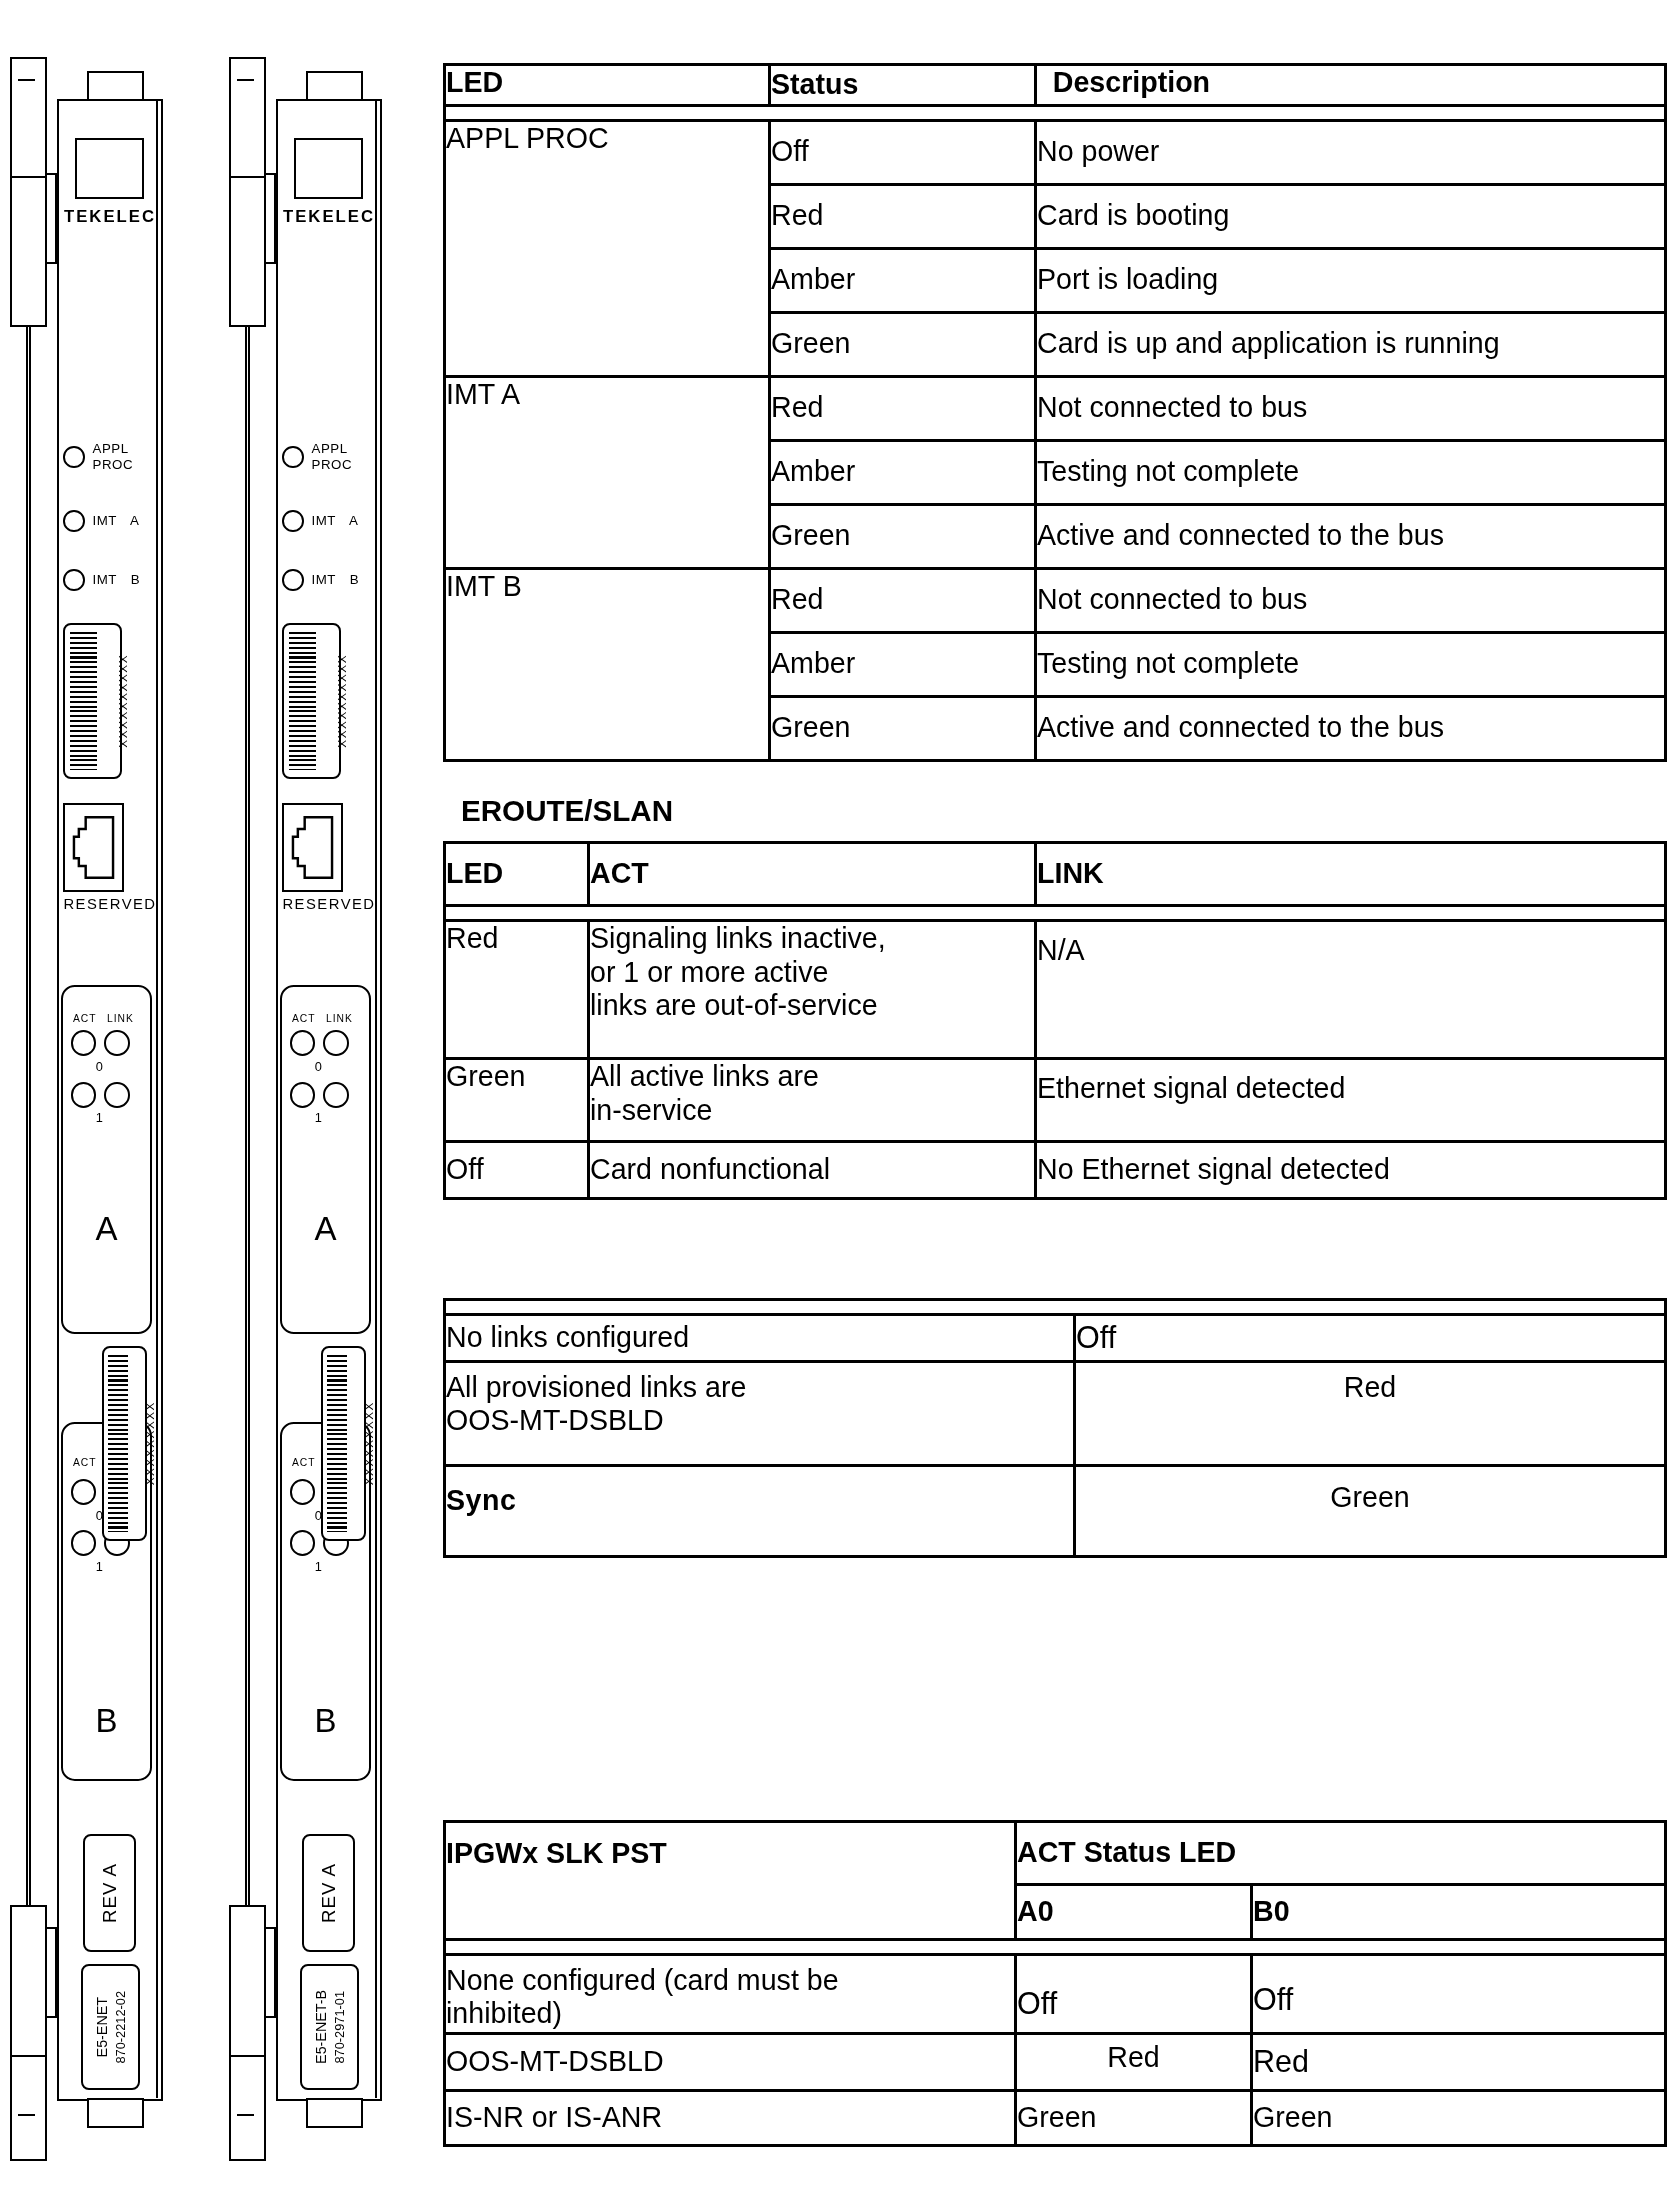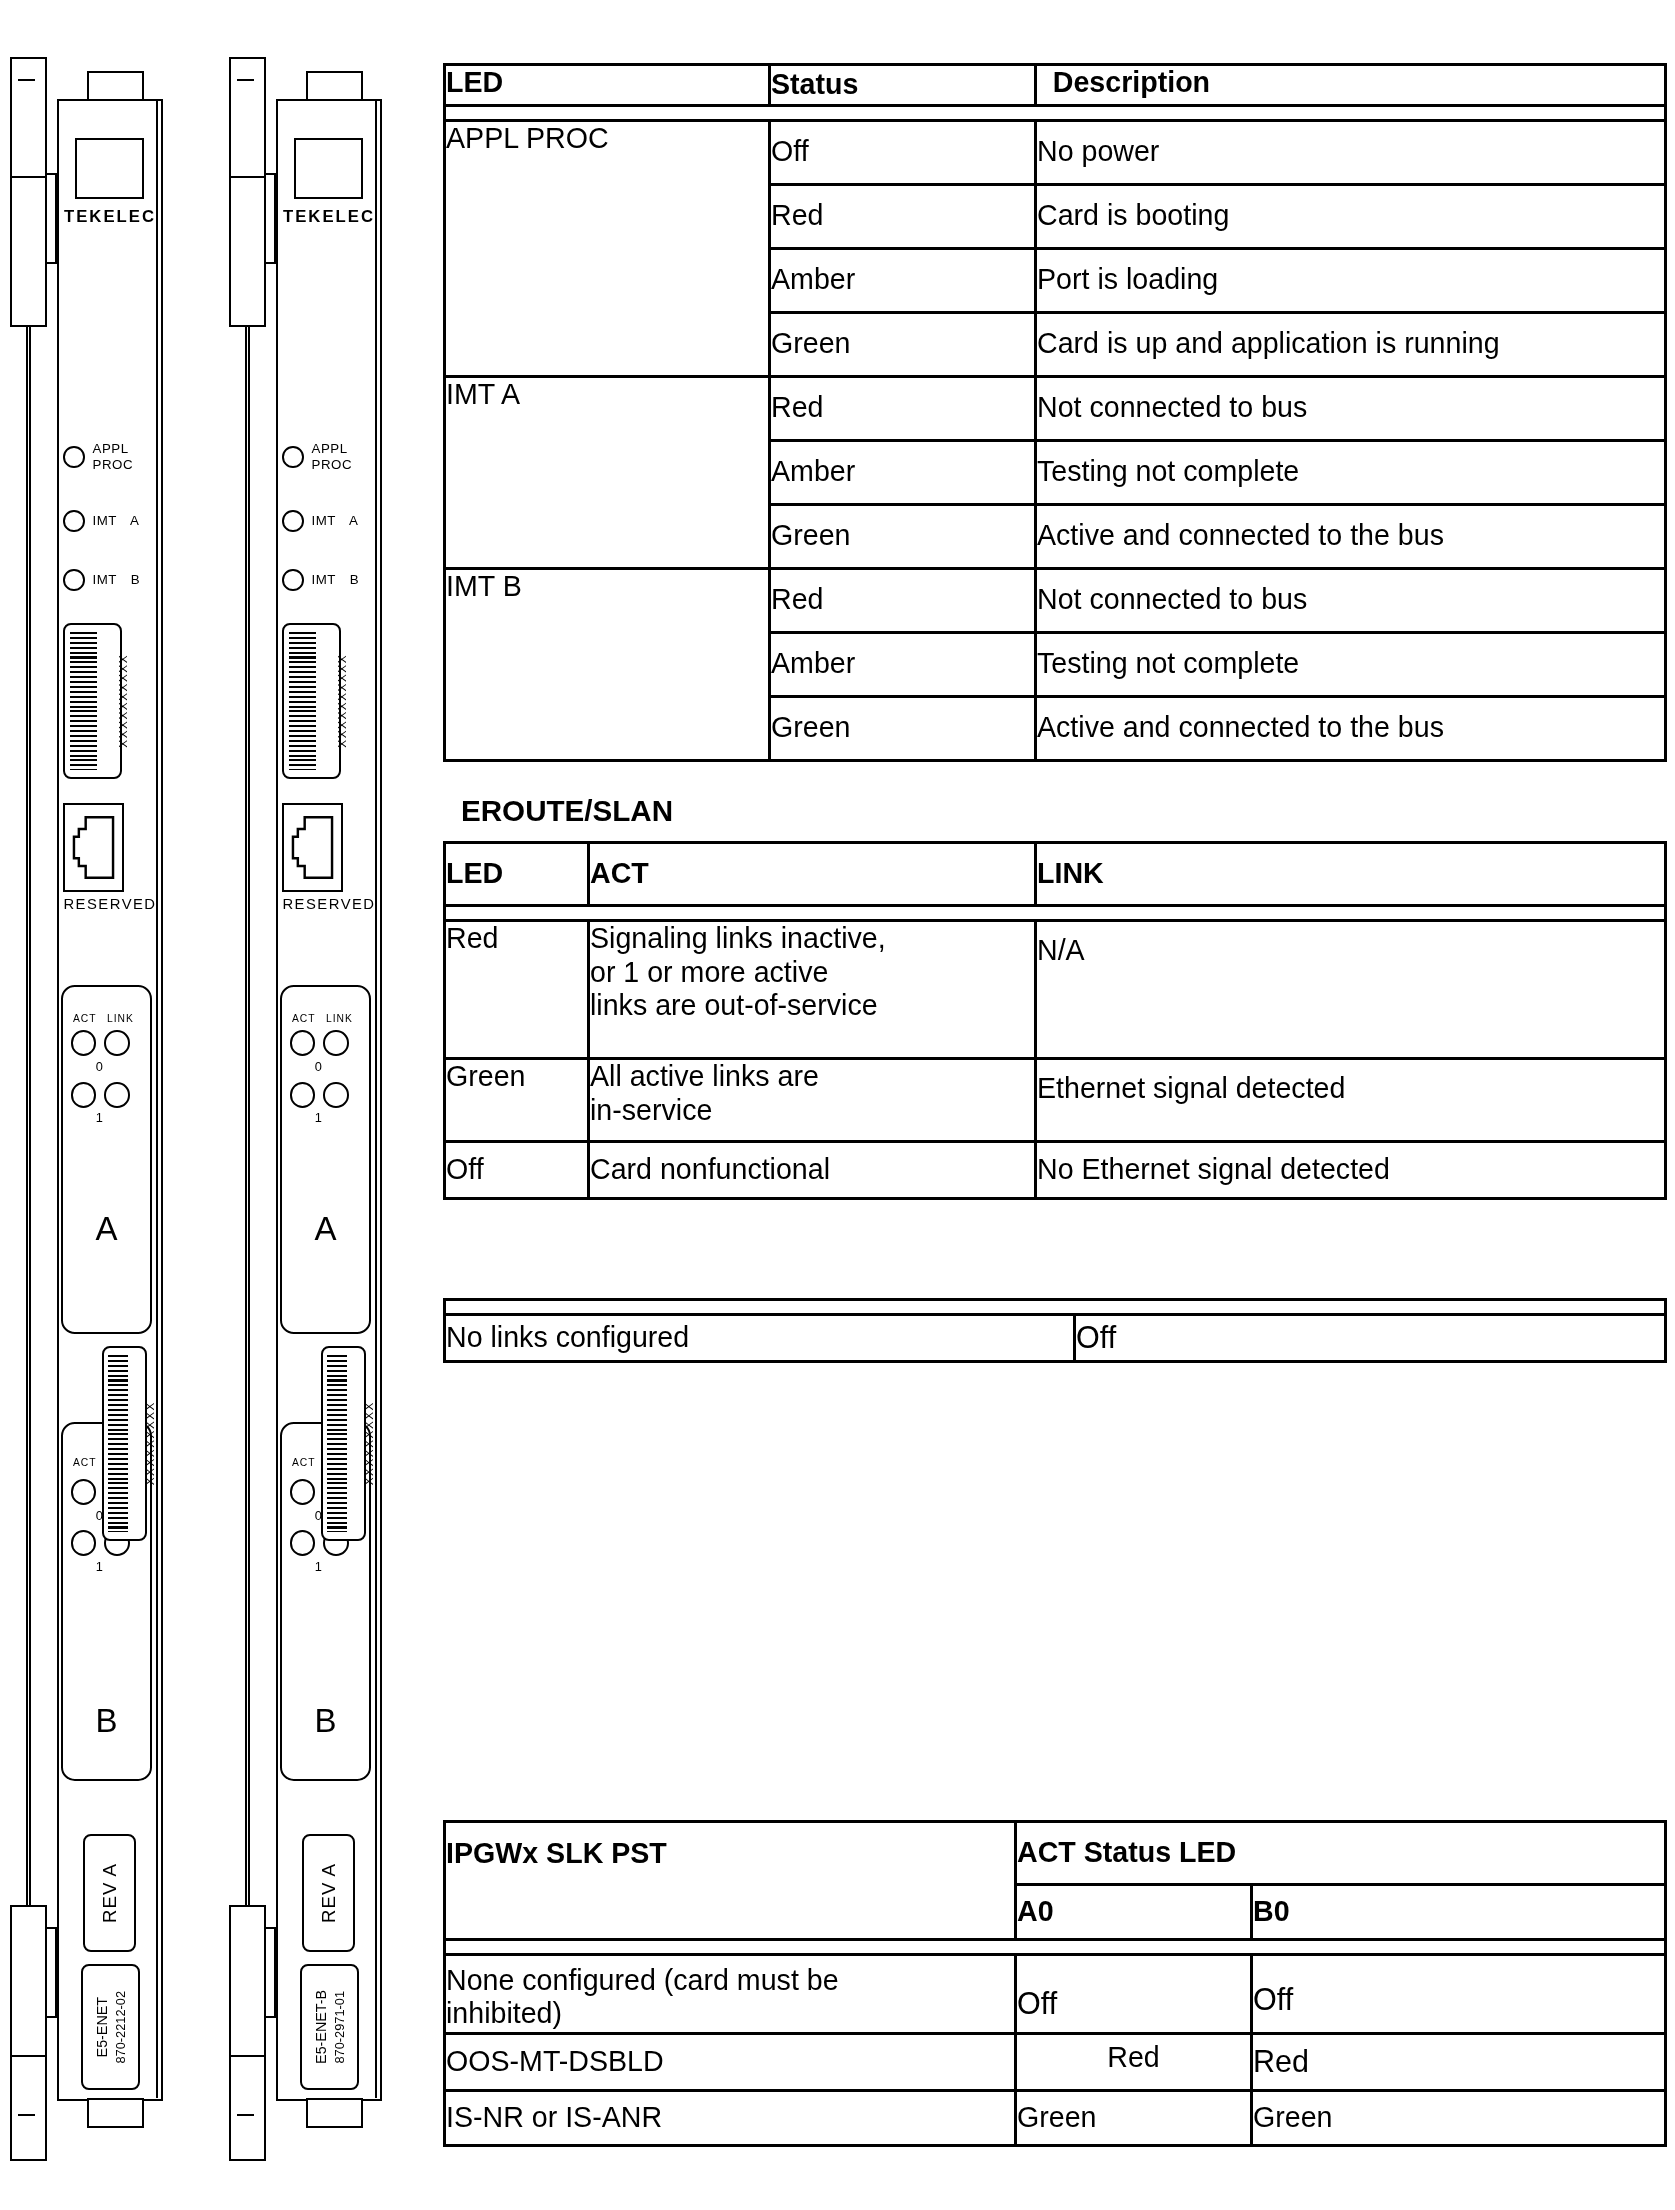--- a/index.html
+++ b/index.html
@@ -358,20 +358,29 @@
         <col style="width:591px">
       </colgroup>
     <tbody>
     <tr class="rule">
           <td colspan="2"></td>
         </tr>
     <tr style="height:47px">
       <td class="l pl36">No links configured</td>
       <td class="c" style="font-size:30.5px">Off</td>
     </tr>
+    <tr style="height:104px">
+      <td class="topl pl36 pre" style="padding-top:7.9px">All provisioned links are
+OOS-MT-DSBLD</td>
+      <td class="topc" style="padding-top:7.9px">Red</td>
+    </tr>
+    <tr style="height:91px">
+      <td class="topl pl36 sync" style="padding-top:17.7px">Sync</td>
+      <td class="topc" style="padding-top:13.8px">Green</td>
+    </tr>
   </tbody>
     </table>
 
   <table class="t" style="left:443px;top:1820px;width:1221px">
     <colgroup>
         <col style="width:571px">
         <col style="width:236px">
         <col style="width:414px">
       </colgroup>
     <tbody>

